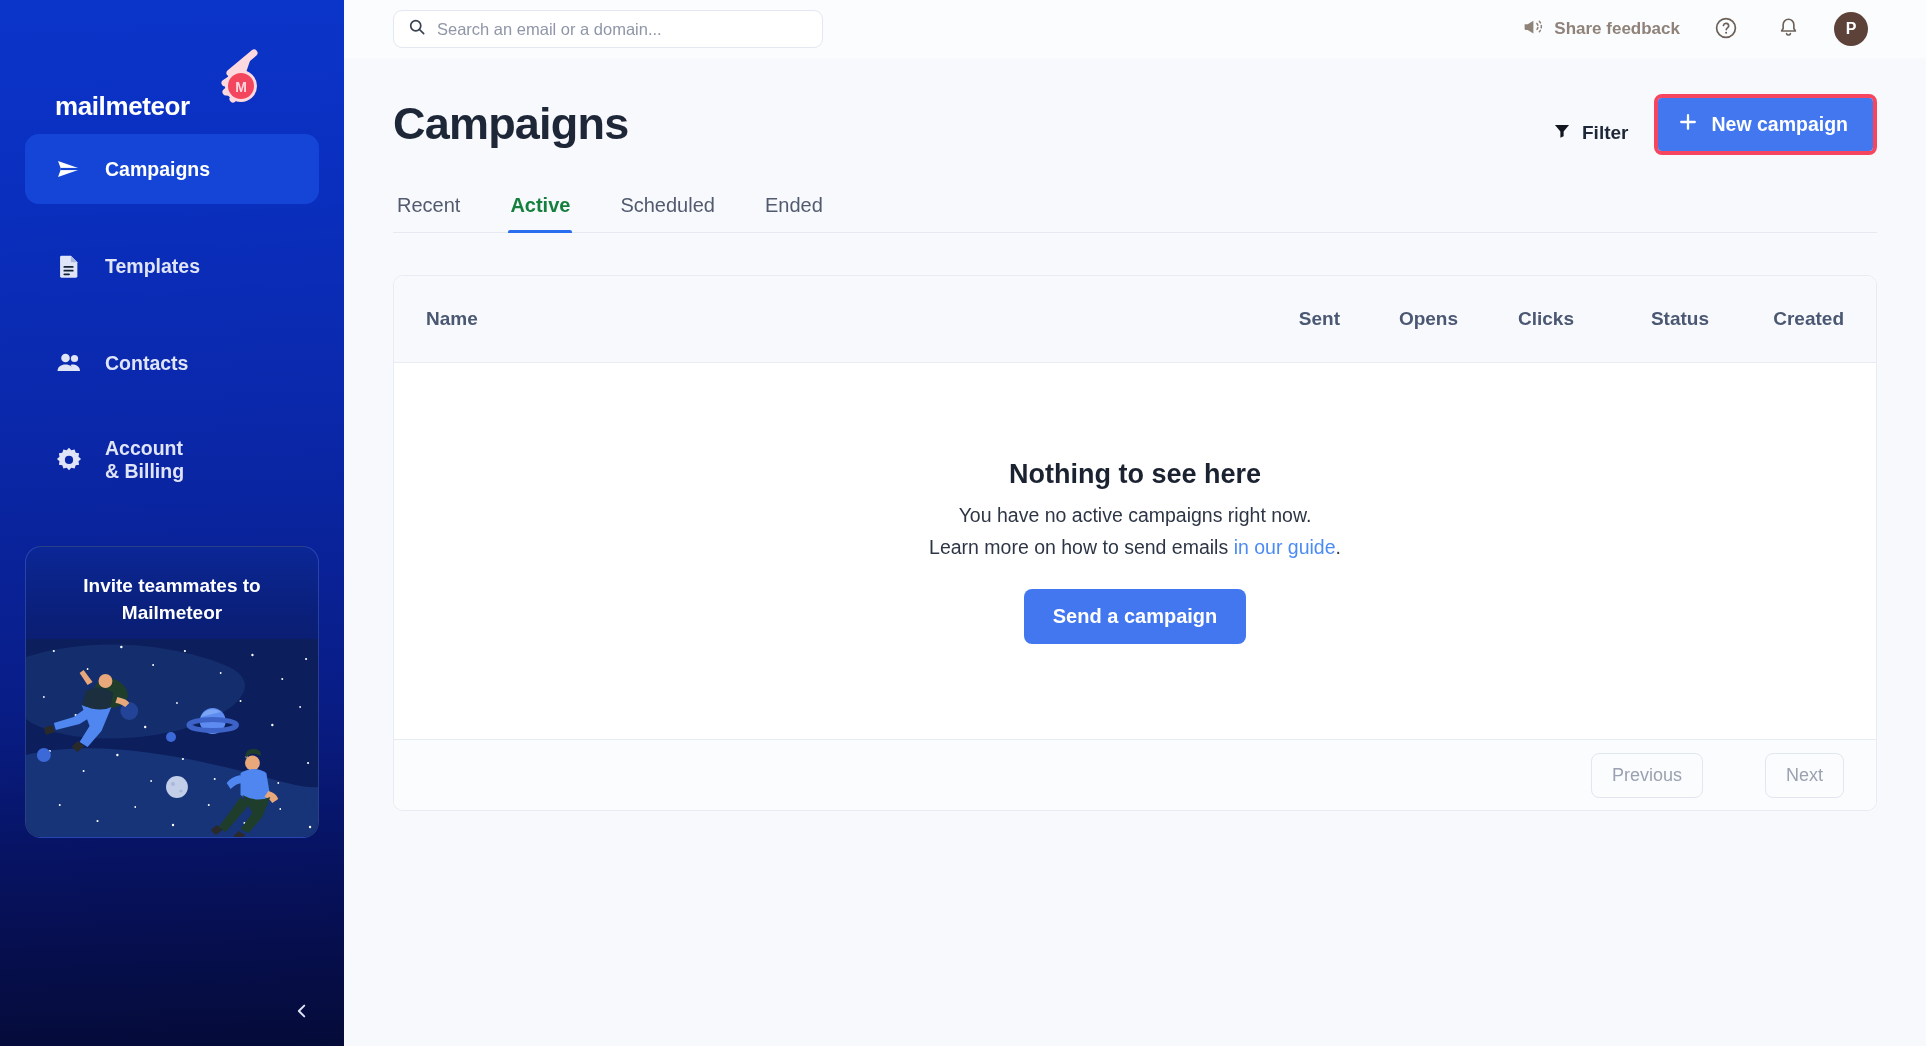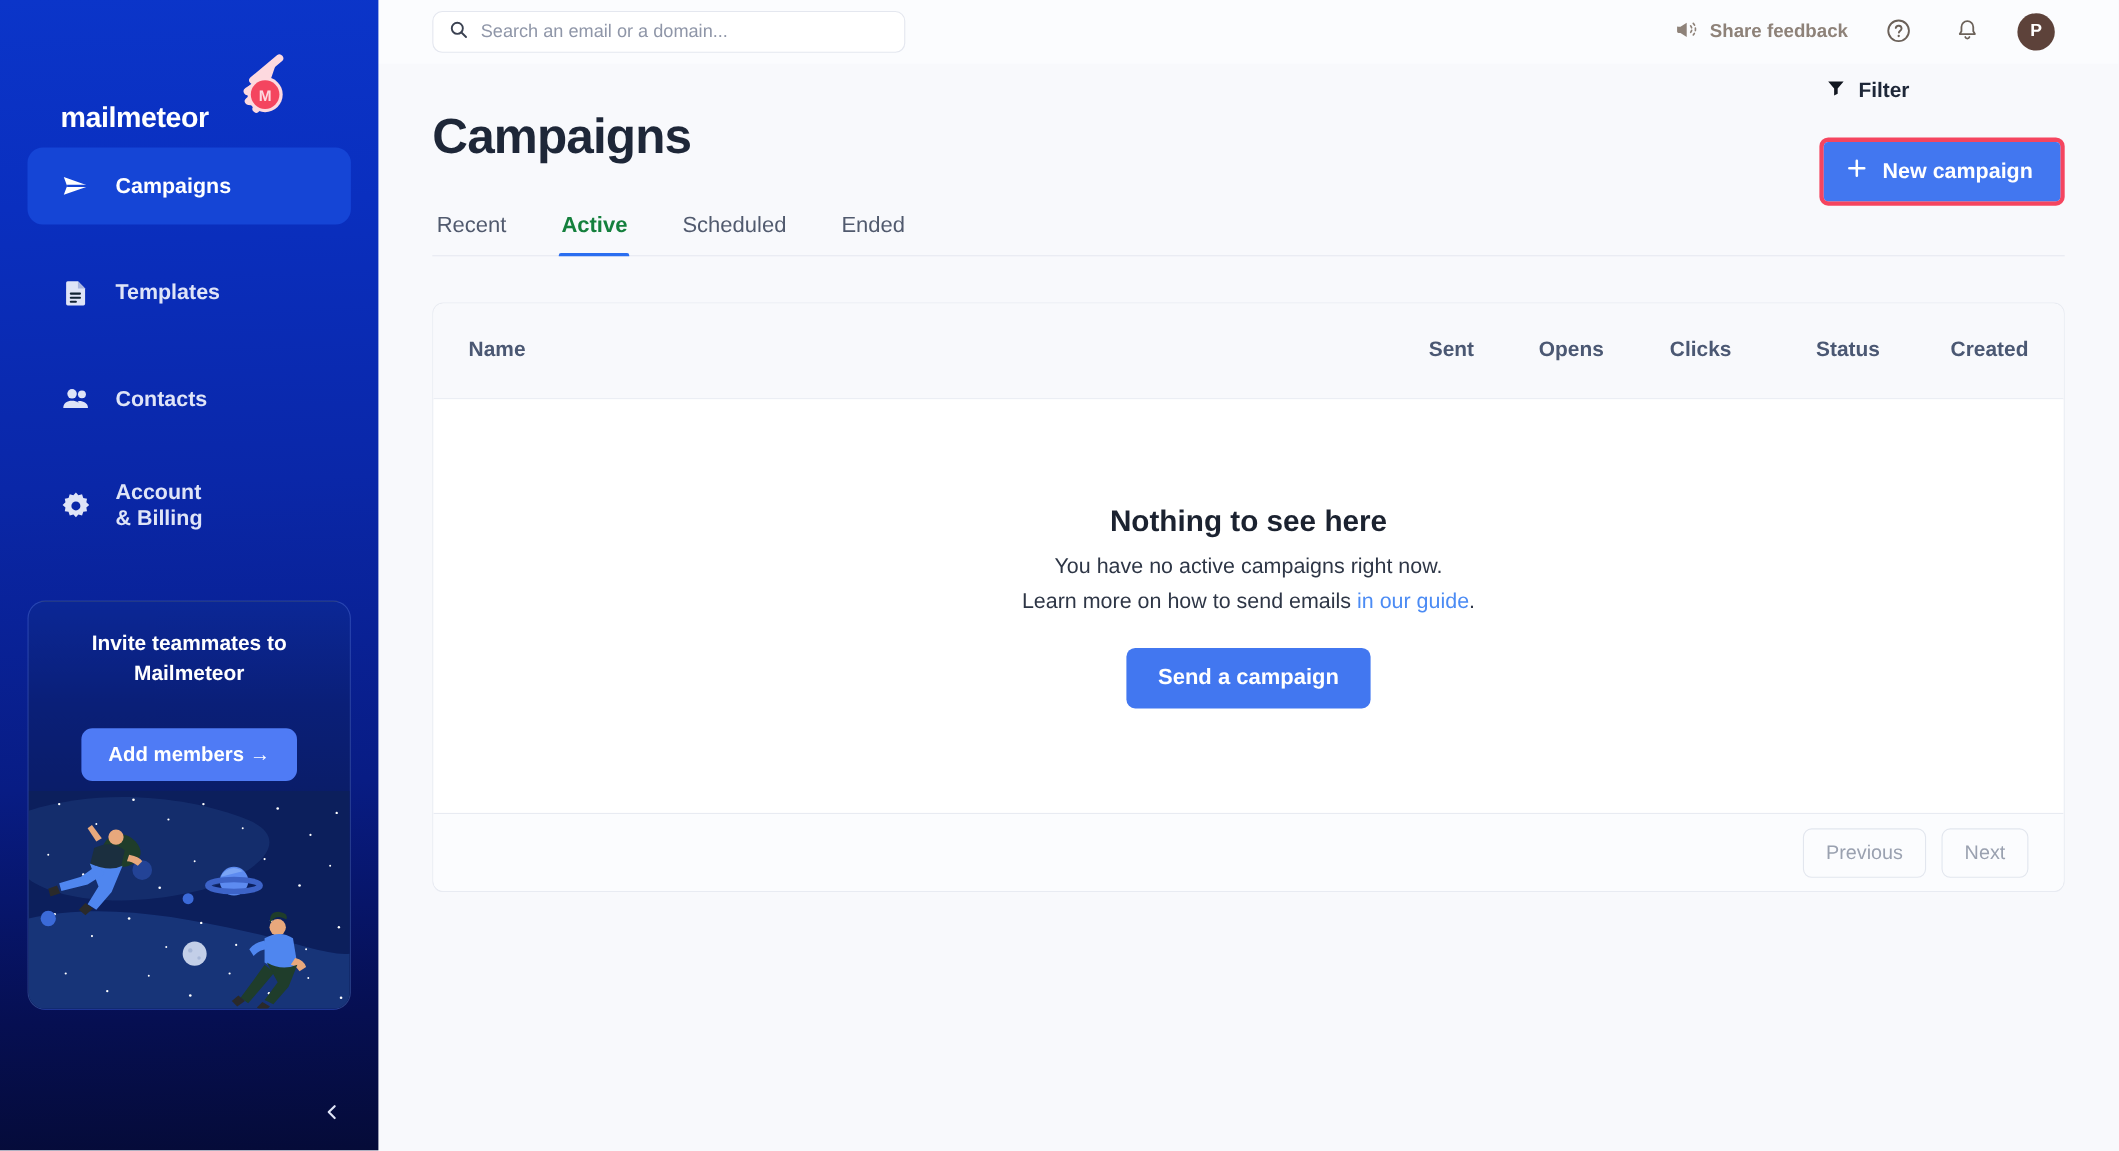--- a/index.html
+++ b/index.html
@@ -43,21 +43,21 @@
   .nav-label { line-height:1.16; }
 
   
   .invite-card {
     margin-top:24px;
     background:linear-gradient(180deg,#0b2796 0%,#0a1f78 25%,#0a1c63 55%,#0c1f57 100%);
     border:1px solid rgba(120,150,255,0.28);
     border-radius:16px;
     overflow:hidden;
     position:relative;
-    height:372px;
+    height:292px;
   }
   .invite-title {
     color:#fff; font-size:19px; font-weight:700; text-align:center;
     padding:26px 22px 0; line-height:1.4;
   }
   .invite-btn {
     display:block; margin:36px auto 0;
     background:#4f7bf5; color:#fff;
     border:none; border-radius:10px;
     font-family:inherit; font-size:18.5px; font-weight:700;
@@ -107,21 +107,21 @@
     font-size:16px; font-weight:600; cursor:pointer;
   }
 
   .content { padding:0 49px; flex:1; min-width:0; }
 
   .page-head {
     display:flex; align-items:center;
     height:110px; padding-top:22px;
   }
   .page-title { font-size:45px; font-weight:800; color:#1e2738; letter-spacing:-0.8px; }
-  .head-actions { margin-left:auto; display:flex; align-items:flex-start; gap:20px;flex-direction:column; }
+  .head-actions { margin-left:auto; display:flex; align-items:flex-end; gap:20px; }
   .filter-btn {
     display:flex; align-items:center; gap:11px;
     background:none; border:none; cursor:pointer;
     font-family:inherit; font-size:19px; font-weight:700; color:#1e2738;
     padding:10px 6px;
   }
   .new-campaign-wrap {
     border:4px solid #f5455f; border-radius:8px;
     padding:0; display:inline-flex;
   }
@@ -193,21 +193,21 @@
   .table-foot {
     border-top:1px solid #e8ebf2;
     background:#fbfcfe;
     height:71px;
     display:flex; align-items:center; justify-content:flex-end;
     gap:14px; padding:0 32px;
   }
   .page-btn {
     background:#fbfcfe; border:1px solid #e2e6ee; border-radius:8px;
     font-family:inherit; font-size:18px; font-weight:500; color:#9aa1b0;
-    padding:11px 20px; cursor:pointer;
+    padding:11px 20px; cursor:pointer;margin-left:48px;
   }
 </style>
 </head>
 <body>
 
 <div class="app">
 
   <aside class="sidebar">
 
     <div class="logo-wrap">

